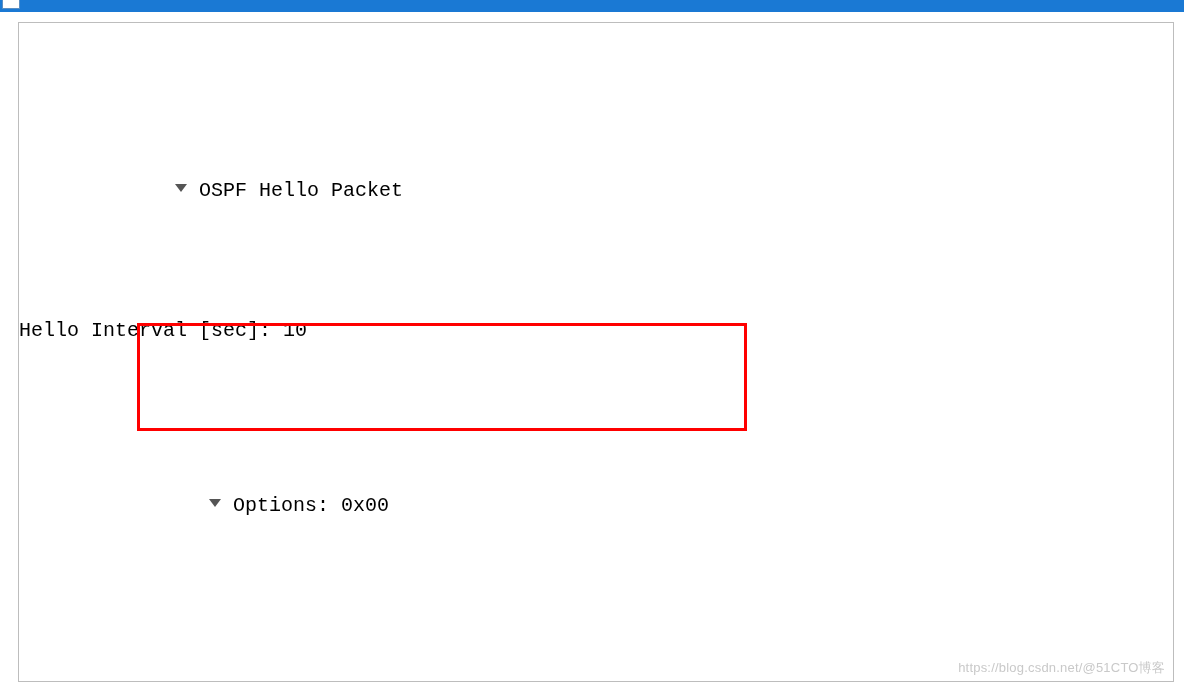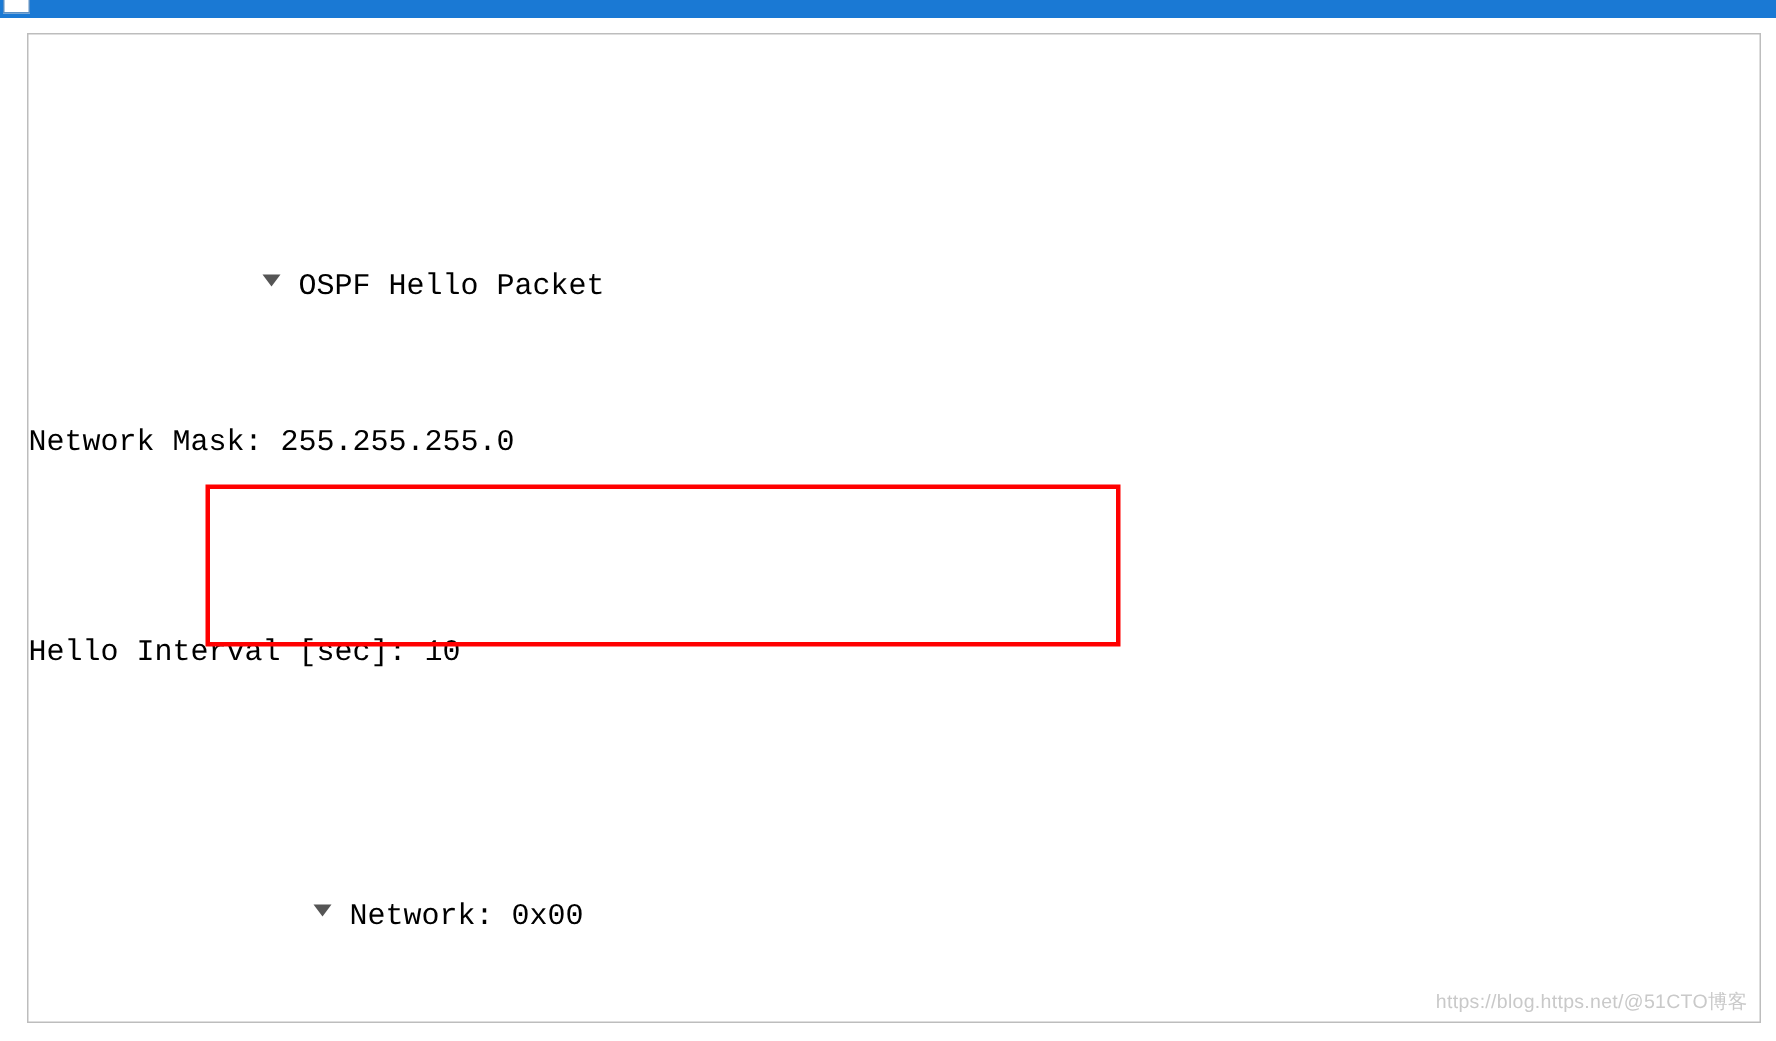--- a/index.html
+++ b/index.html
@@ -118,31 +118,28 @@
 
 <div class="outer">
   <div class="tree">
 
     <div class="row header-row">
       <span class="text">
         <span class="expander open"></span>&nbsp;<span>OSPF Hello Packet</span>
       </span>
     </div>
 
-    <div class="row">
-      <span class="text ind1">Network Mask: 255.255.255.0</span>
-    </div>
 
     <div class="row">
       <span class="text ind1">Hello Interval [sec]: 10</span>
     </div>
 
     <div class="row options-row">
       <span class="text" style="padding-left:94px;">
-        <span class="expander open"></span>&nbsp;<span>Network: 0x00</span>
+        <span class="expander open"></span>&nbsp;<span>Options: 0x00</span>
       </span>
     </div>
 
     
     
     
     
     
     
     
@@ -151,14 +148,14 @@
     
     
     
     
     
 
     
     <div class="redbox" style="left:118px; top:290px; width:610px; height:108px;"></div>
   </div>
 
-  <div class="watermark">https://blog.https.net/@51CTO博客</div>
+  <div class="watermark">https://blog.csdn.net/@51CTO博客</div>
 </div>
 
 </body></html>

